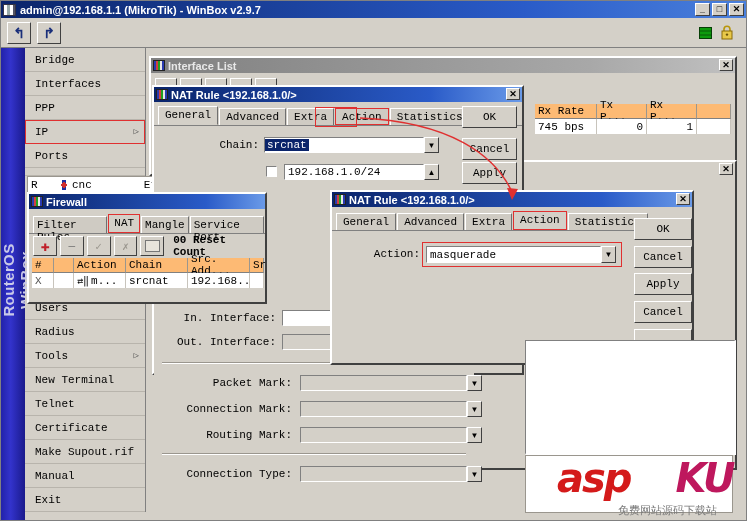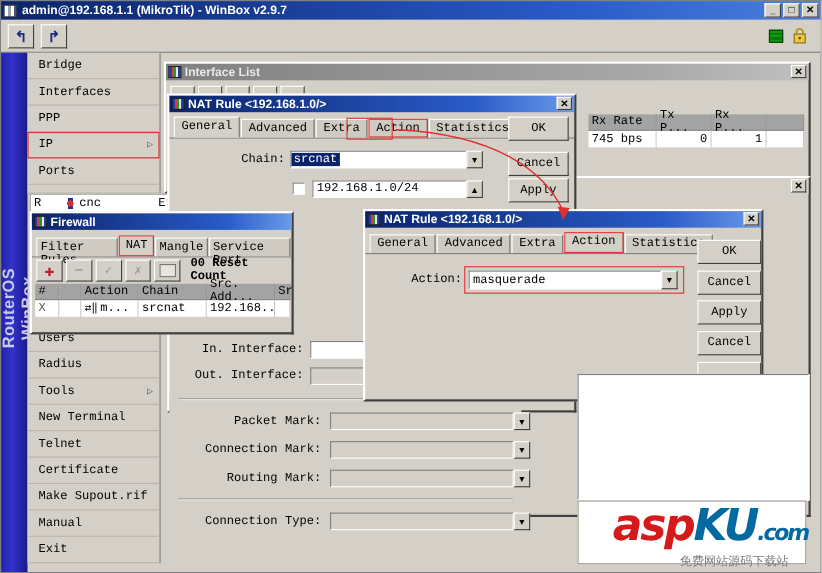--- a/index.html
+++ b/index.html
@@ -72,31 +72,31 @@
   .input.gray{background:#d4d0c8;}
   .ddbtn{width:15px;background:#d4d0c8;border-top:1px solid #fff;border-left:1px solid #fff;
      border-right:1px solid #404040;border-bottom:1px solid #404040;display:flex;align-items:center;justify-content:center;
      font-size:8px;box-sizing:border-box;}
   .btn{background:#d4d0c8;border-top:1px solid #fff;border-left:1px solid #fff;border-right:1px solid #404040;
      border-bottom:1px solid #404040;display:flex;align-items:center;justify-content:center;
      font-family:"Liberation Mono","DejaVu Sans Mono",monospace;font-size:11px;box-sizing:border-box;}
   .cbx{width:11px;height:11px;background:#fff;border-top:1px solid #808080;border-left:1px solid #808080;
      border-right:1px solid #fff;border-bottom:1px solid #fff;box-sizing:border-box;}
   .redbox{position:absolute;border:1px solid #e03030;box-sizing:border-box;pointer-events:none;}
-  .hdrcell{font-family:"Liberation Mono","DejaVu Sans Mono",monospace;font-size:11px;background:#a3a3a3;
+  .hdrcell{font-family:"Liberation Mono","DejaVu Sans Mono",monospace;font-size:11px;background:#fdba74;
      border-right:1px solid #9a968e;border-bottom:1px solid #808080;padding:1px 3px;box-sizing:border-box;
      display:flex;align-items:center;}
   .cell{font-family:"Liberation Mono","DejaVu Sans Mono",monospace;font-size:11px;background:#fff;
      border-right:1px solid #c8c4bc;padding:1px 3px;box-sizing:border-box;display:flex;align-items:center;}
   .sep{height:1px;background:#9a968e;border-bottom:1px solid #fff;}
 
   .wm{position:absolute;left:557px;top:458px;font-weight:bold;font-style:italic;font-size:40px;letter-spacing:-2px;
      font-family:"DejaVu Sans",sans-serif;line-height:1;}
   .wm .a{color:#d41a1a;}
-  .wm .k{color:#0369a1;}
+  .wm .k{color:#be185d;margin-left:45px;}
   .wmsub{position:absolute;left:618px;top:503px;font-size:11px;color:#7a7a7a;font-family:"DejaVu Sans",sans-serif;}
 </style>
 </head>
 <body>
 
 <div class="app">
 
   <div class="winframe"></div>
 
   <div class="titlebar">

